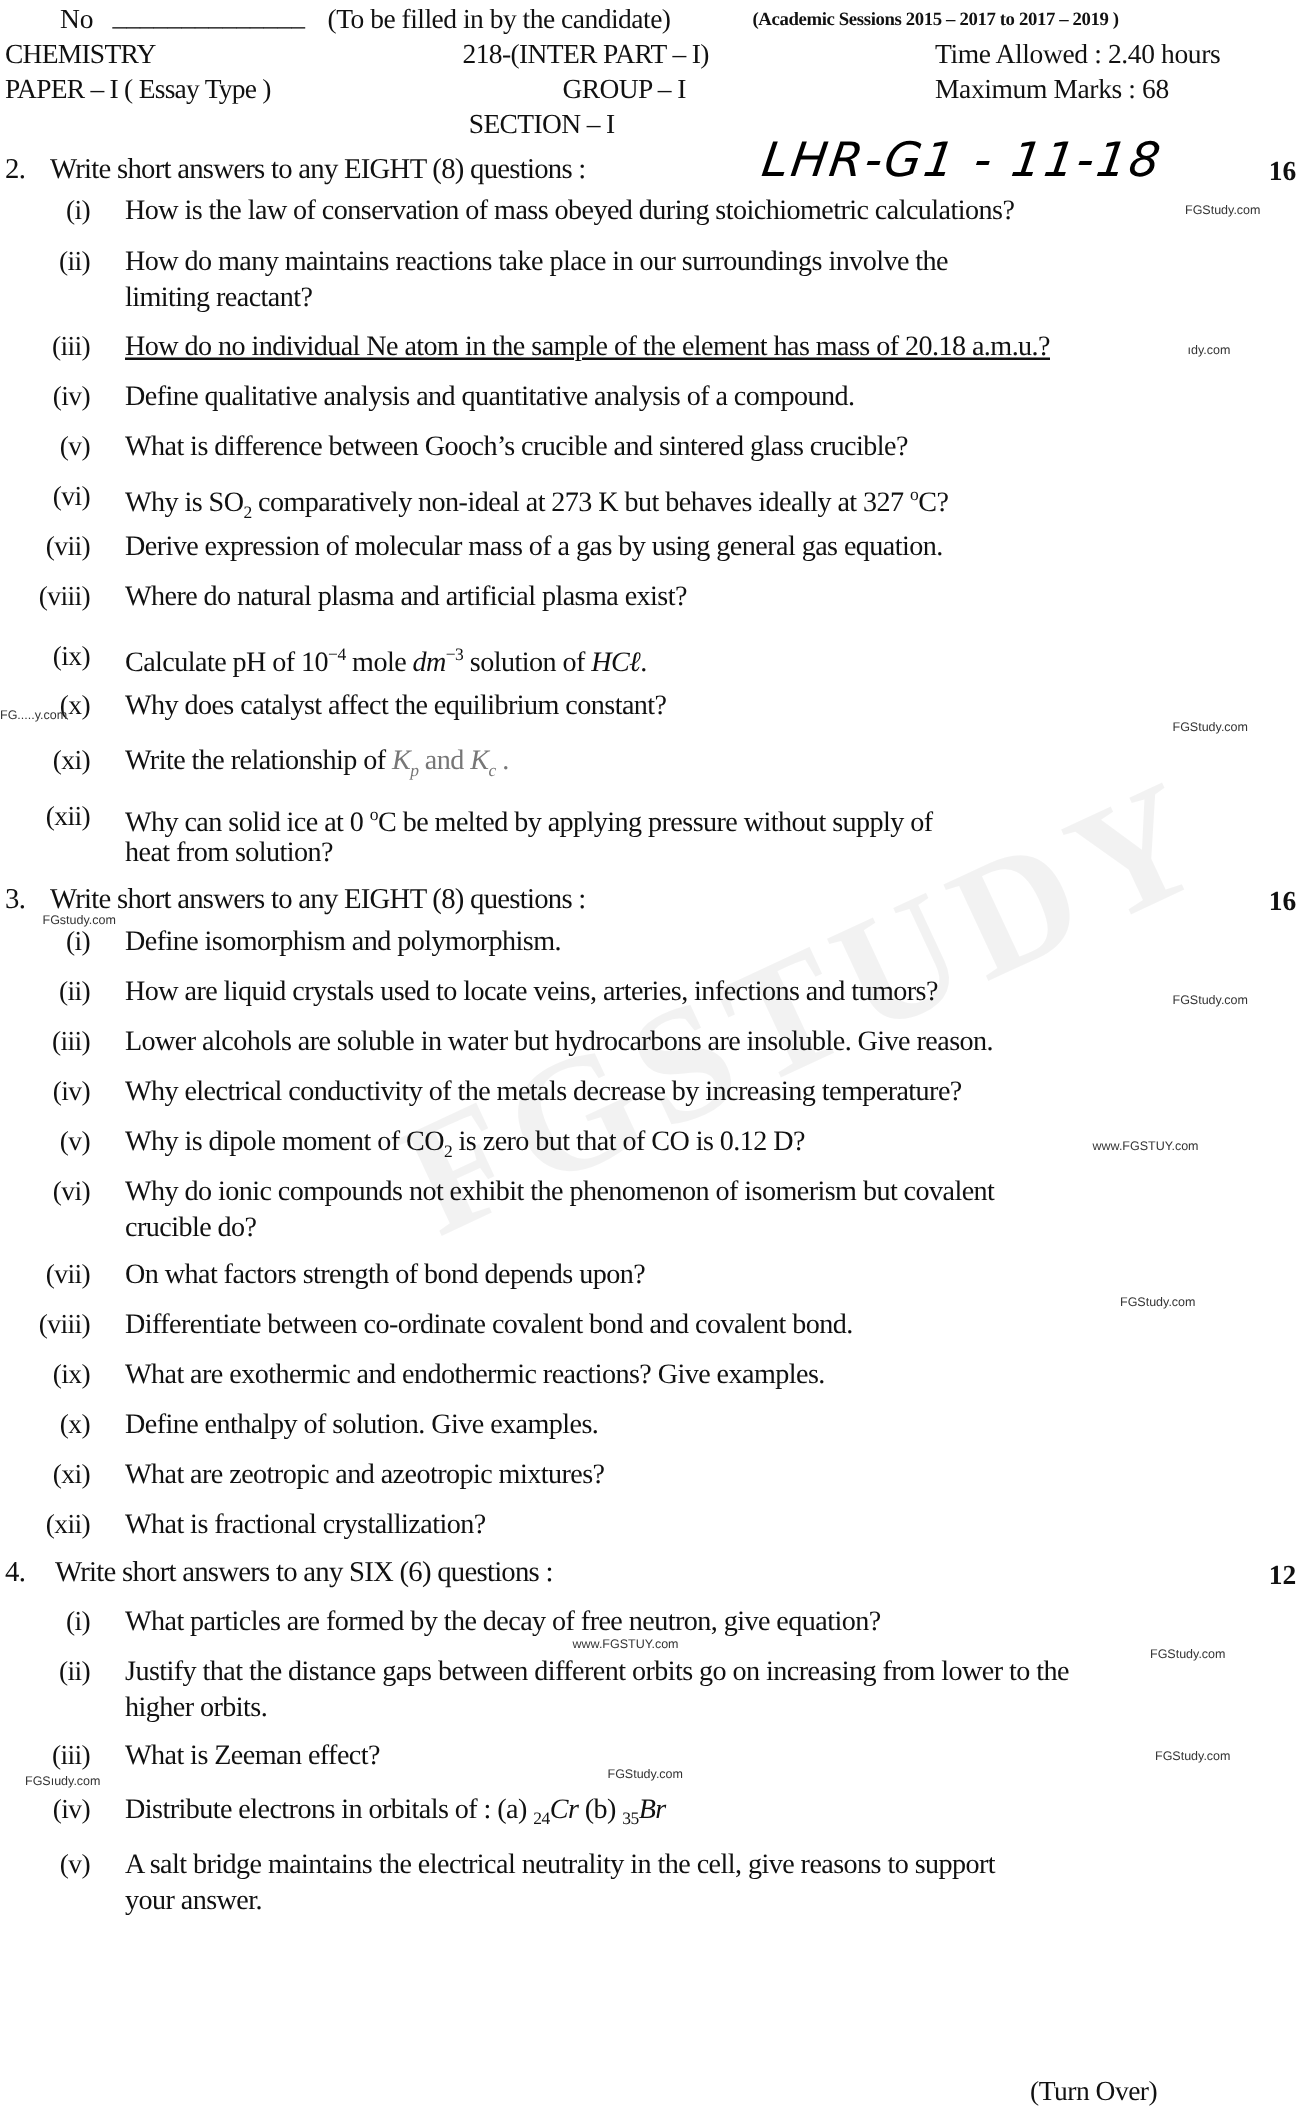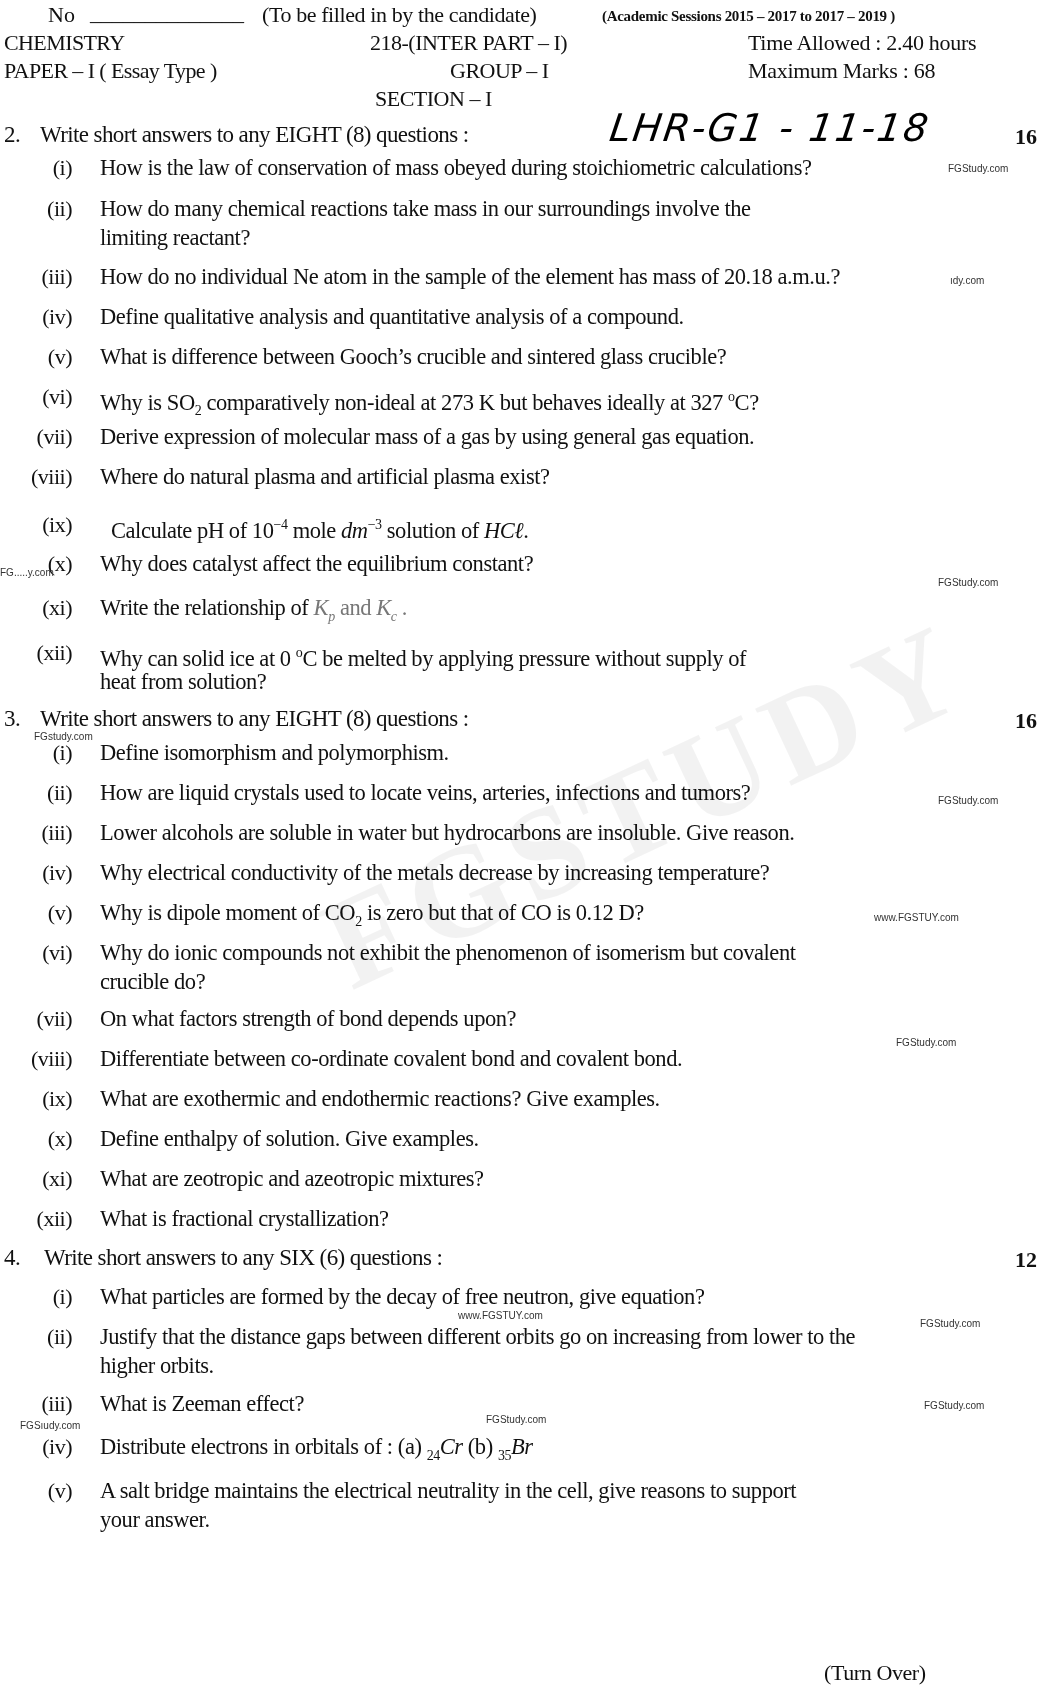--- a/index.html
+++ b/index.html
@@ -46,44 +46,44 @@
 <div>
   <span class="abs t bold" style="left:4px;top:122px;letter-spacing:-0.6px;">2.</span>
   <span class="abs t bold" style="left:40px;top:122px;letter-spacing:-0.6px;">Write short answers to any EIGHT (8) questions :</span>
   <span class="marks" style="top:124px;">16</span>
 
   <span class="num" style="top:155px;">(i)</span>
   <span class="qtext" style="top:153px;">How is the law of conservation of mass obeyed during stoichiometric calculations?</span>
   <span class="wm" style="left:948px;top:163px;">FGStudy.com</span>
 
   <span class="num" style="top:196px;">(ii)</span>
-  <span class="qtext" style="top:194px;">How do many chemical reactions take   mass in our surroundings involve the</span>
+  <span class="qtext" style="top:194px;">How do many maintains reactions take   place in our surroundings involve the</span>
   <span class="qtext" style="top:223px;">limiting reactant?</span>
 
   <span class="num" style="top:264px;">(iii)</span>
-  <span class="qtext" style="top:262px;">How do no individual Ne atom in the sample of the element has mass of 20.18 a.m.u.?</span>
+  <span class="qtext" style="top:262px;text-decoration:underline;">How do no individual Ne atom in the sample of the element has mass of 20.18 a.m.u.?</span>
   <span class="wm" style="left:950px;top:275px;">ıdy.com</span>
 
   <span class="num" style="top:304px;">(iv)</span>
   <span class="qtext" style="top:302px;">Define qualitative analysis and quantitative analysis of a compound.</span>
 
   <span class="num" style="top:344px;">(v)</span>
   <span class="qtext" style="top:342px;">What is difference between Gooch’s crucible and sintered glass crucible?</span>
 
   <span class="num" style="top:384px;">(vi)</span>
   <span class="qtext" style="top:382px;"><span>Why is SO</span><sub>2</sub><span> comparatively non-ideal at 273 K but behaves ideally at 327 </span><sup>o</sup><span>C?</span></span>
 
   <span class="num" style="top:424px;">(vii)</span>
   <span class="qtext" style="top:422px;">Derive expression of molecular mass of a gas by using general gas equation.</span>
 
   <span class="num" style="top:464px;">(viii)</span>
   <span class="qtext" style="top:462px;">Where do natural plasma and artificial plasma exist?</span>
 
   <span class="num" style="top:512px;">(ix)</span>
-  <span class="qtext" style="top:510px;margin-left:11px;"><span>Calculate pH of 10</span><sup>−4</sup><span> mole </span><span class="ital">dm</span><sup>−3</sup><span> solution of </span><span class="ital">HCℓ</span><span>.</span></span>
+  <span class="qtext" style="top:510px;"><span>Calculate pH of 10</span><sup>−4</sup><span> mole </span><span class="ital">dm</span><sup>−3</sup><span> solution of </span><span class="ital">HCℓ</span><span>.</span></span>
 
   <span class="num" style="top:551px;">(x)</span>
   <span class="qtext" style="top:549px;">Why does catalyst affect the equilibrium constant?</span>
   <span class="wm" style="left:0;top:567px;">FG.....y.com</span>
   <span class="wm" style="left:938px;top:577px;">FGStudy.com</span>
 
   <span class="num" style="top:595px;">(xi)</span>
   <span class="qtext" style="top:593px;"><span>Write the relationship of </span><span class="ital faded">K</span><sub class="ital faded">p</sub><span class="faded"> and </span><span class="ital faded">K</span><sub class="ital faded">c</sub><span class="faded"> .</span></span>
 
   <span class="num" style="top:640px;">(xii)</span>

